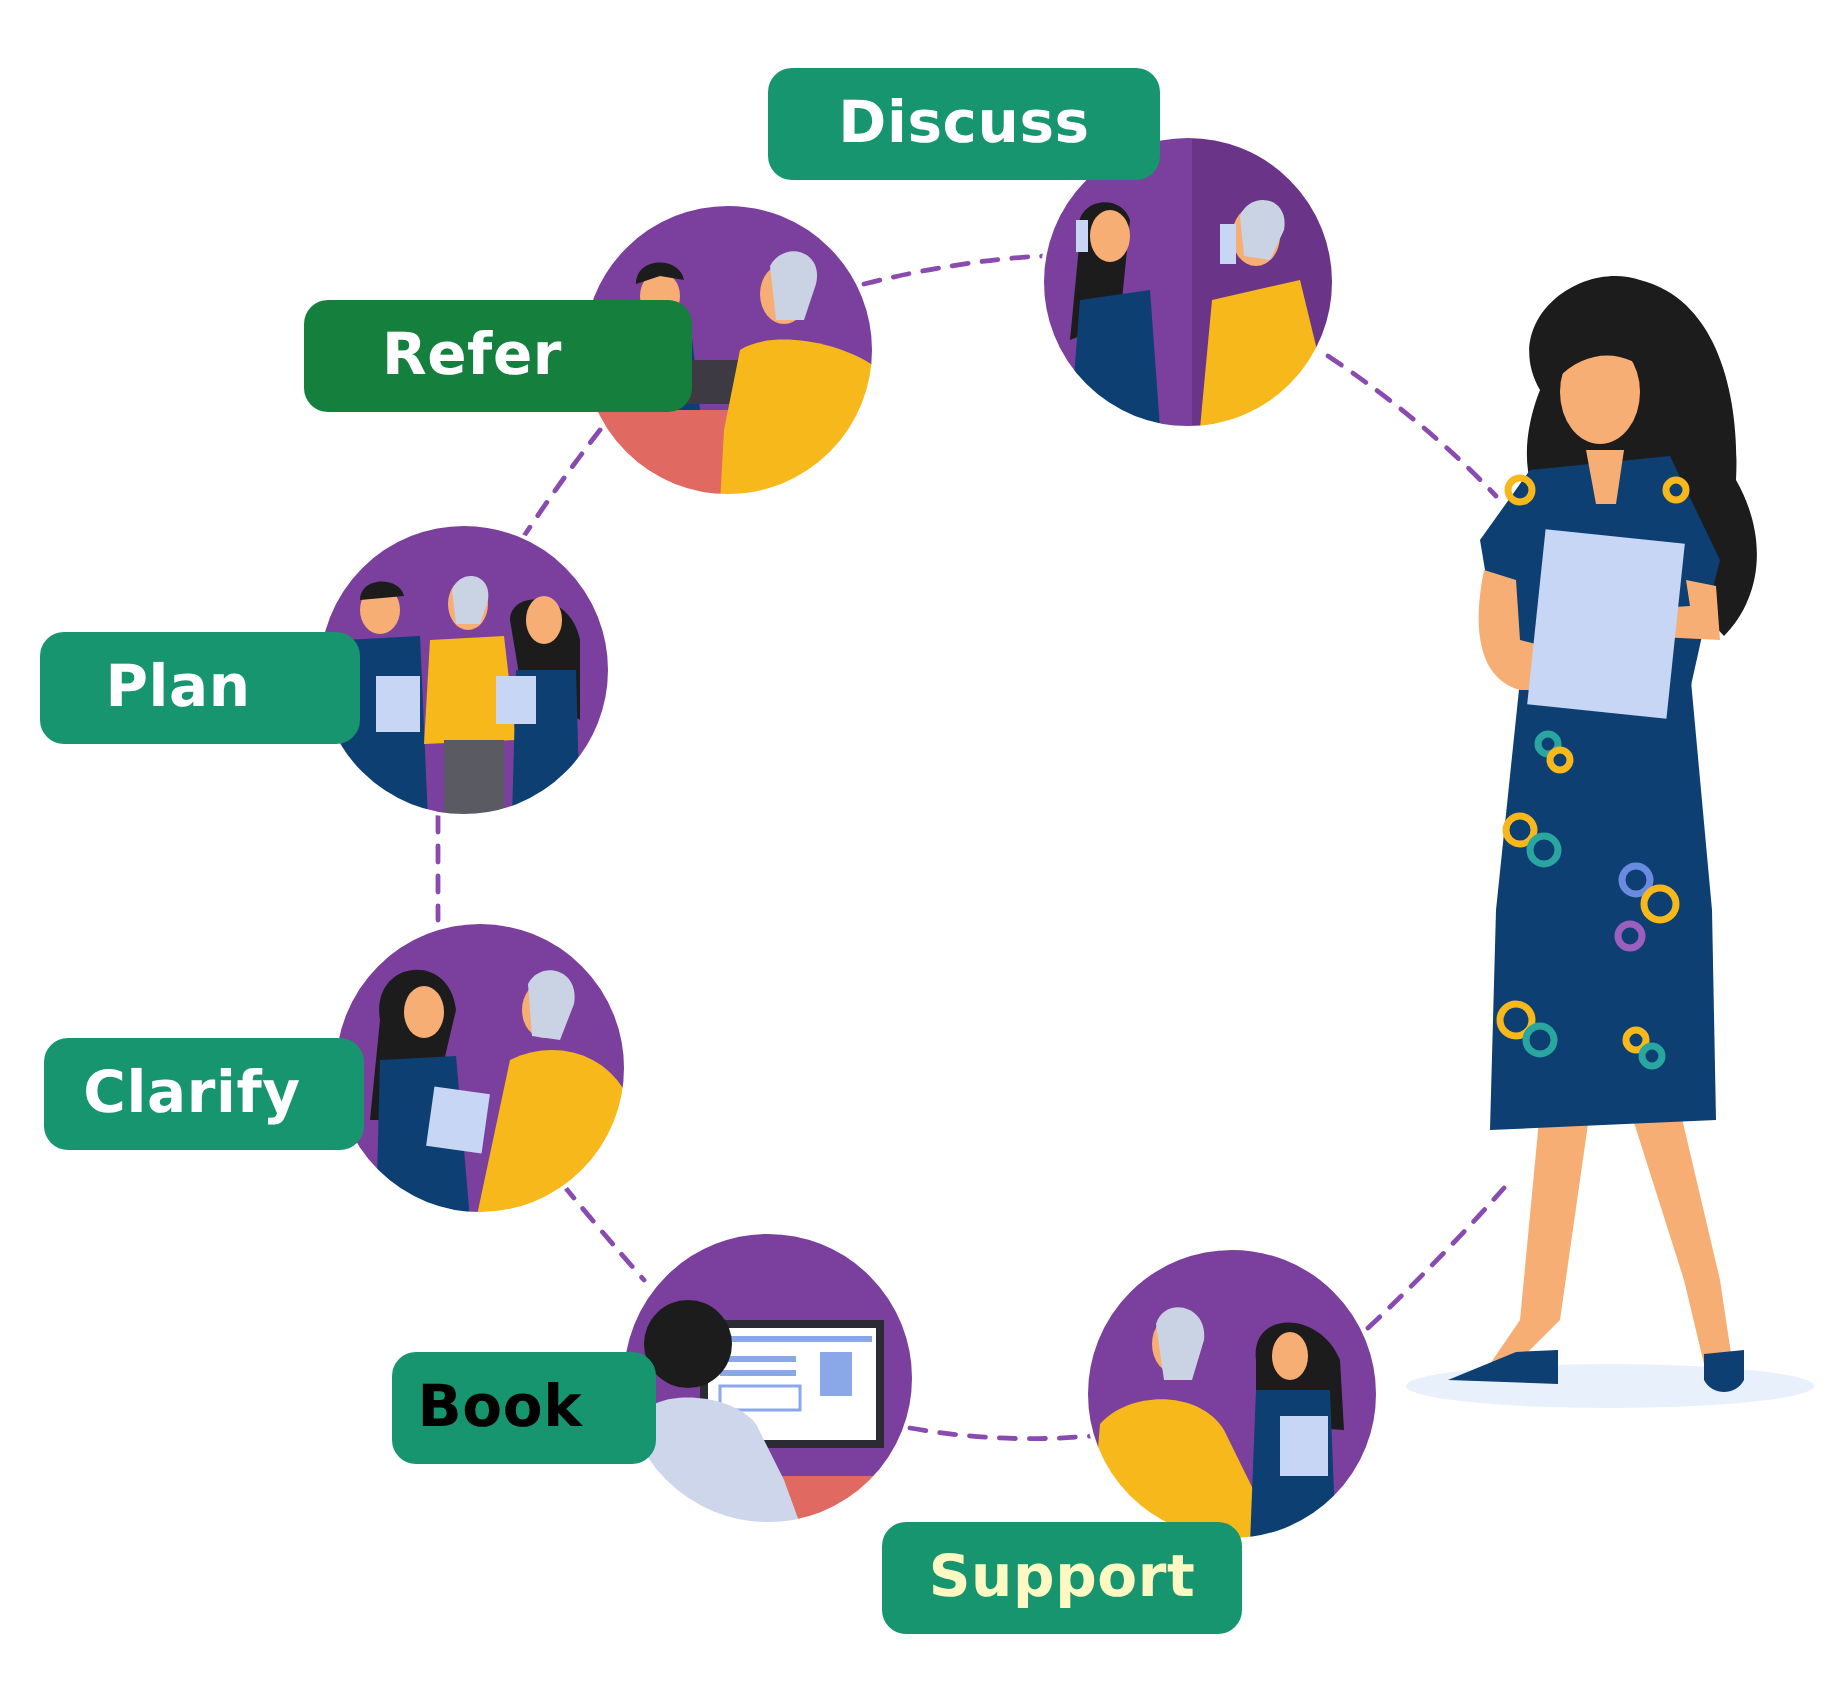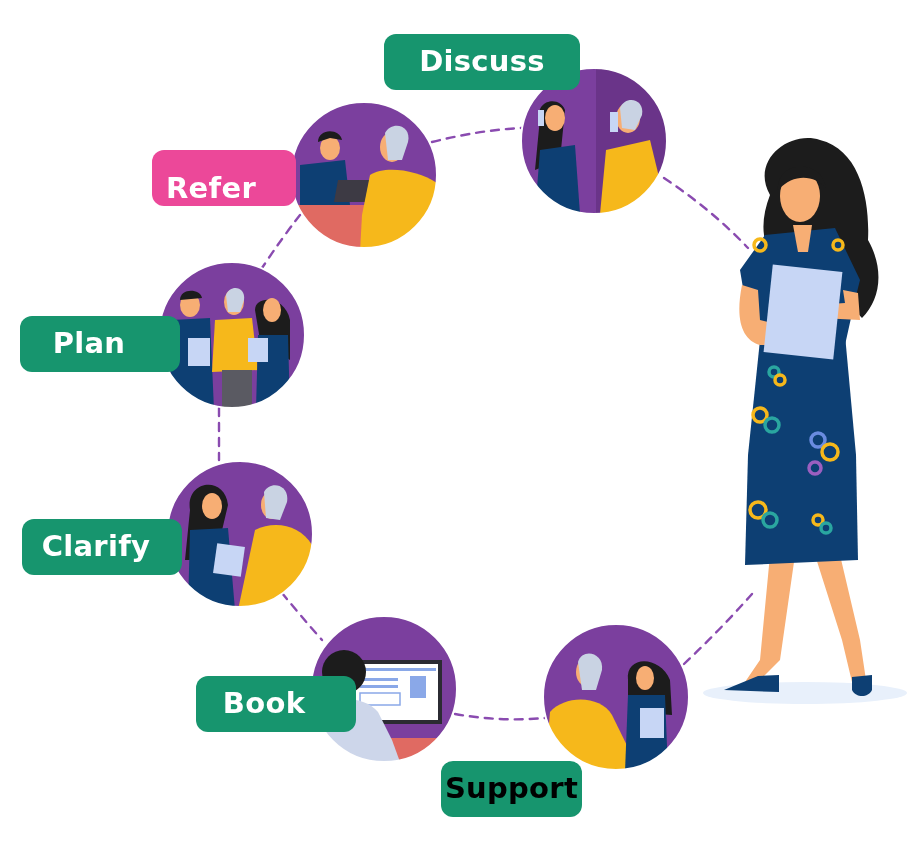--- a/index.html
+++ b/index.html
@@ -173,28 +173,28 @@
       <path class="c-navy" d="M628 695 L 665 695 L 668 772 L 625 772 Z" fill="#0d3f73"></path>
       <ellipse class="c-skin" cx="645" cy="678" rx="9" ry="12" fill="#f7ae74"></ellipse>
       <rect class="c-paper" x="640" y="708" width="24" height="30" fill="#c7d6f5"></rect>
     </g>
     <circle cx="616" cy="697" r="73" fill="none" stroke="#ffffff" stroke-width="2"></circle>
   </svg>
 
   <div class="label" style="left: 384px; top: 34px; width: 196px; background: rgb(23, 149, 110); color: #ffffff;">
       <span>Discuss</span>
     </div>
-  <div class="label" style="left: 152px; top: 150px; width: 144px; background: #ec4899; color: rgb(255, 255, 255); align-items: flex-end;">
+  <div class="label" style="left: 152px; top: 150px; width: 194px; background: #15803d; color: rgb(255, 255, 255);">
       <span style="margin-right:26px">Refer</span>
     </div>
   <div class="label" style="left: 22px; top: 519px; width: 160px; background: rgb(23, 149, 110); color: rgb(255, 255, 255);">
       <span style="margin-right:12px">Clarify</span>
     </div>
   <div class="label" style="left: 20px; top: 316px; width: 160px; background: rgb(23, 149, 110); color: rgb(255, 255, 255);">
       <span style="margin-right:22px">Plan</span>
     </div>
-  <div class="label" style="left: 196px; top: 676px; width: 160px; background: rgb(23, 149, 110); color: #ffffff;">
+  <div class="label" style="left: 196px; top: 676px; width: 132px; background: rgb(23, 149, 110); color: #000000;">
       <span style="margin-right:24px">Book</span>
     </div>
-  <div class="label" style="left: 441px; top: 761px; width: 141px; background: rgb(23, 149, 110); color: #000000;">
+  <div class="label" style="left: 441px; top: 761px; width: 180px; background: rgb(23, 149, 110); color: #fef9c3;">
       <span>Support</span>
     </div>
 </div>
 
 </body></html>

